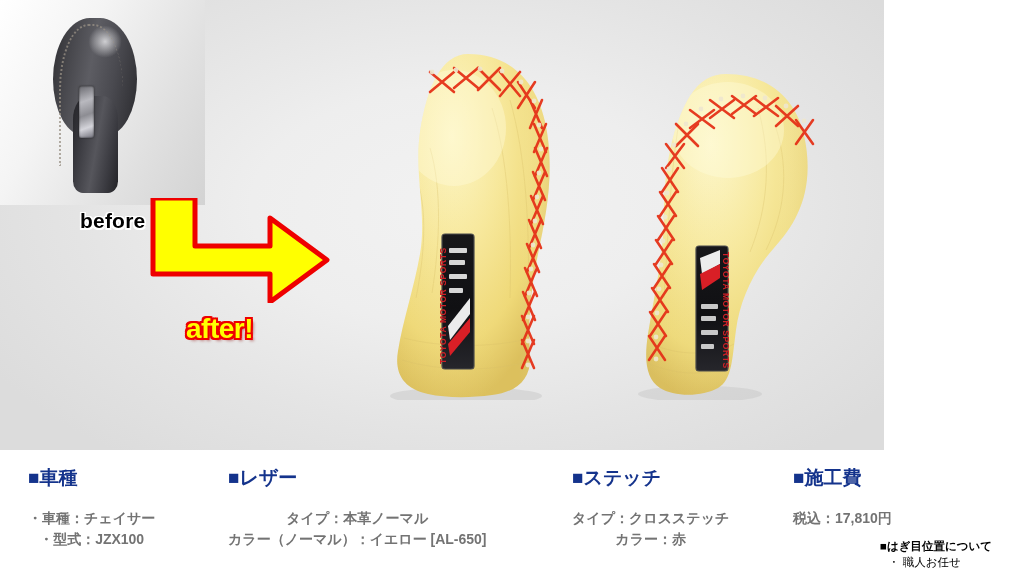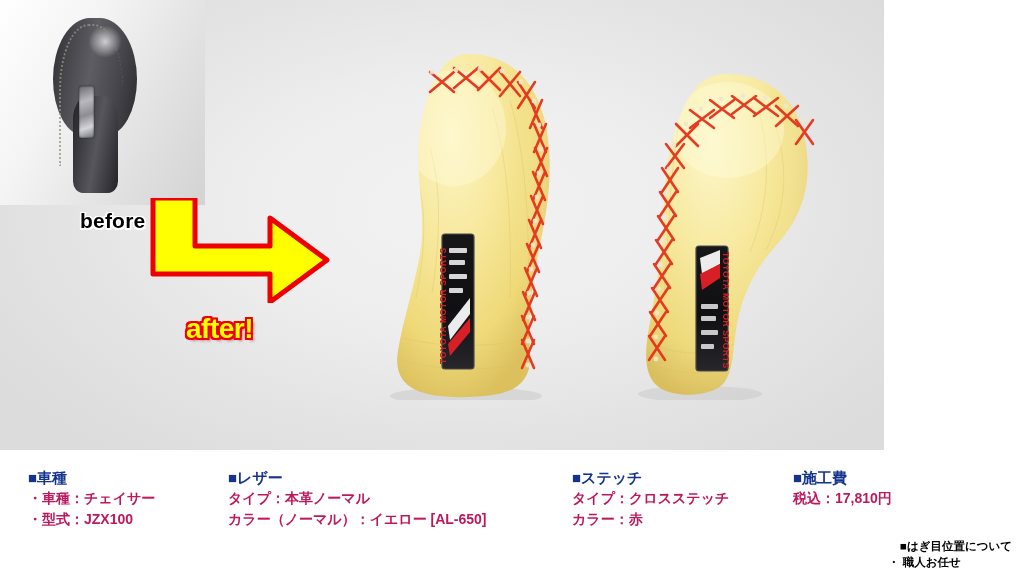--- a/index.html
+++ b/index.html
@@ -125,52 +125,52 @@
     height: 135px;
     background: #ffffff;
   }
   .spec-col { position: absolute; top: 18px; }
   #col-vehicle { left: 28px; }
   #col-leather { left: 228px; }
   #col-stitch  { left: 572px; }
   #col-price   { left: 793px; }
 
   .spec-head {
-    font-size: 15px;
+    font-size: 19px;
     font-weight: bold;
     color: #14338c;
     line-height: 20px;
     white-space: nowrap;
-    margin-bottom: 0;
+    margin-bottom: 20px;
   }
   .spec-line {
     font-size: 14px;
     font-weight: bold;
-    color: #be185d;
+    color: #737373;
     line-height: 21px;
     white-space: nowrap;
+    text-align: center;
   }
 
   #note {
     position: absolute;
     left: 880px;
     top: 538px;
     text-align: left;
   }
   .note-head {
     font-size: 11.5px;
     font-weight: bold;
     color: #000;
     line-height: 16px;
     white-space: nowrap;
-    margin-left: 20px;
   }
   .note-line {
     font-size: 11.5px;
-    font-weight: bold;
+    font-weight: normal;
     color: #000;
     line-height: 16px;
     white-space: nowrap;
     padding-left: 8px;
   }
 </style>
 </head>
 <body>
 
 <div id="stage">

